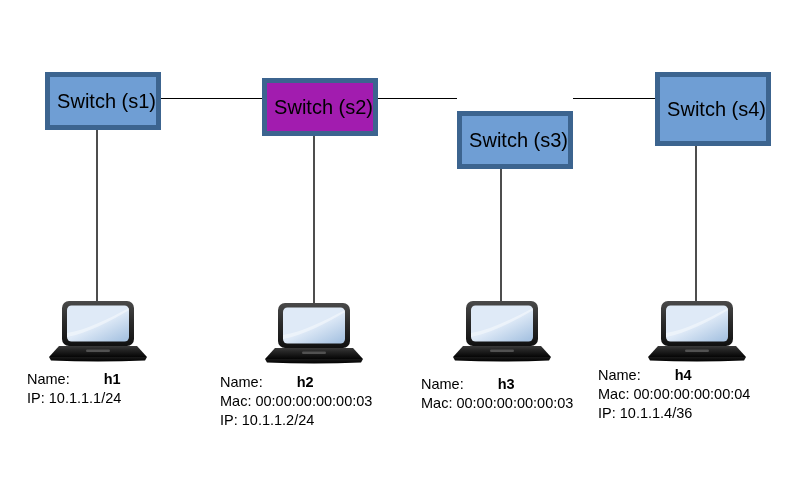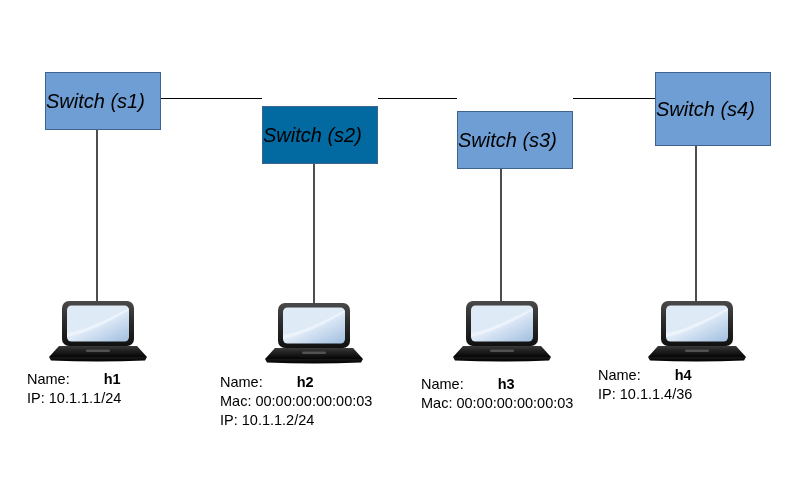--- a/index.html
+++ b/index.html
@@ -17,26 +17,25 @@
     height: 501px;
     background: #ffffff;
     overflow: hidden;
   }
 
   
   .switch-node {
     position: absolute;
     box-sizing: border-box;
     background: #6f9ed4;
-    border: 1px solid #000000;
+    border: 5px solid #000000;
     display: flex;
     align-items: center;
-    justify-content: flex-start;
+    justify-content: flex-end;
     z-index: 5;
-    font-style: italic;
   }
   .switch-label {
     font-size: 20px;
     color: #000000;
     white-space: nowrap;
     letter-spacing: 0px;
   }
 
   
   .link-h {
@@ -81,21 +80,21 @@
   <div class="link-h" id="trunk-2" style="left: 573px; top: 98px; width: 82px; border-top-color: rgb(0, 0, 0);"></div>
 
   <div class="link-v" id="hlink-0" style="left: 96px; top: 130px; height: 182px; border-left-color: rgb(77, 77, 77);"></div>
   <div class="link-v" id="hlink-1" style="left: 313px; top: 136px; height: 174px; border-left-color: rgb(77, 77, 77);"></div>
   <div class="link-v" id="hlink-2" style="left: 500px; top: 130px; height: 180px; border-left-color: rgb(77, 77, 77);"></div>
   <div class="link-v" id="hlink-3" style="left: 695px; top: 130px; height: 180px; border-left-color: rgb(77, 77, 77);"></div>
 
   <div class="switch-node" id="switch-0" style="left: 45px; top: 72px; width: 116px; height: 58px; background: rgb(111, 158, 212); border-color: rgb(60, 100, 143);">
     <span class="switch-label">Switch (s1)</span>
   </div>
-  <div class="switch-node" id="switch-1" style="left: 262px; top: 78px; width: 116px; height: 58px; background: #0369a1; border-color: rgb(60, 100, 143); margin-top: 28px;">
+  <div class="switch-node" id="switch-1" style="left: 262px; top: 78px; width: 116px; height: 58px; background: #a21caf; border-color: rgb(60, 100, 143);">
     <span class="switch-label">Switch (s2)</span>
   </div>
   <div class="switch-node" id="switch-2" style="left: 457px; top: 72px; width: 116px; height: 58px; background: rgb(111, 158, 212); border-color: rgb(60, 100, 143); margin-top: 39px;">
     <span class="switch-label">Switch (s3)</span>
   </div>
   <div class="switch-node" id="switch-3" style="left: 655px; top: 72px; width: 116px; height: 74px; background: rgb(111, 158, 212); border-color: rgb(60, 100, 143);">
     <span class="switch-label">Switch (s4)</span>
   </div>
 
   <div class="laptop" id="laptop-0" style="left: 46px; top: 300px;">
@@ -283,18 +282,22 @@
       <span>00:00:00:00:00:03</span>
     </span>
   </div>
 
   <div class="host-info" id="info-3" style="left: 598px; top: 366px;">
     <span class="row">
       <span>Name:</span>
       <b>h4</b>
     </span>
     <span class="row">
+      <span>Mac:</span>
+      <span>00:00:00:00:00:04</span>
+    </span>
+    <span class="row">
       <span>IP:</span>
       <span>10.1.1.4/36</span>
     </span>
   </div>
 
 </div>
 
 </body></html>

